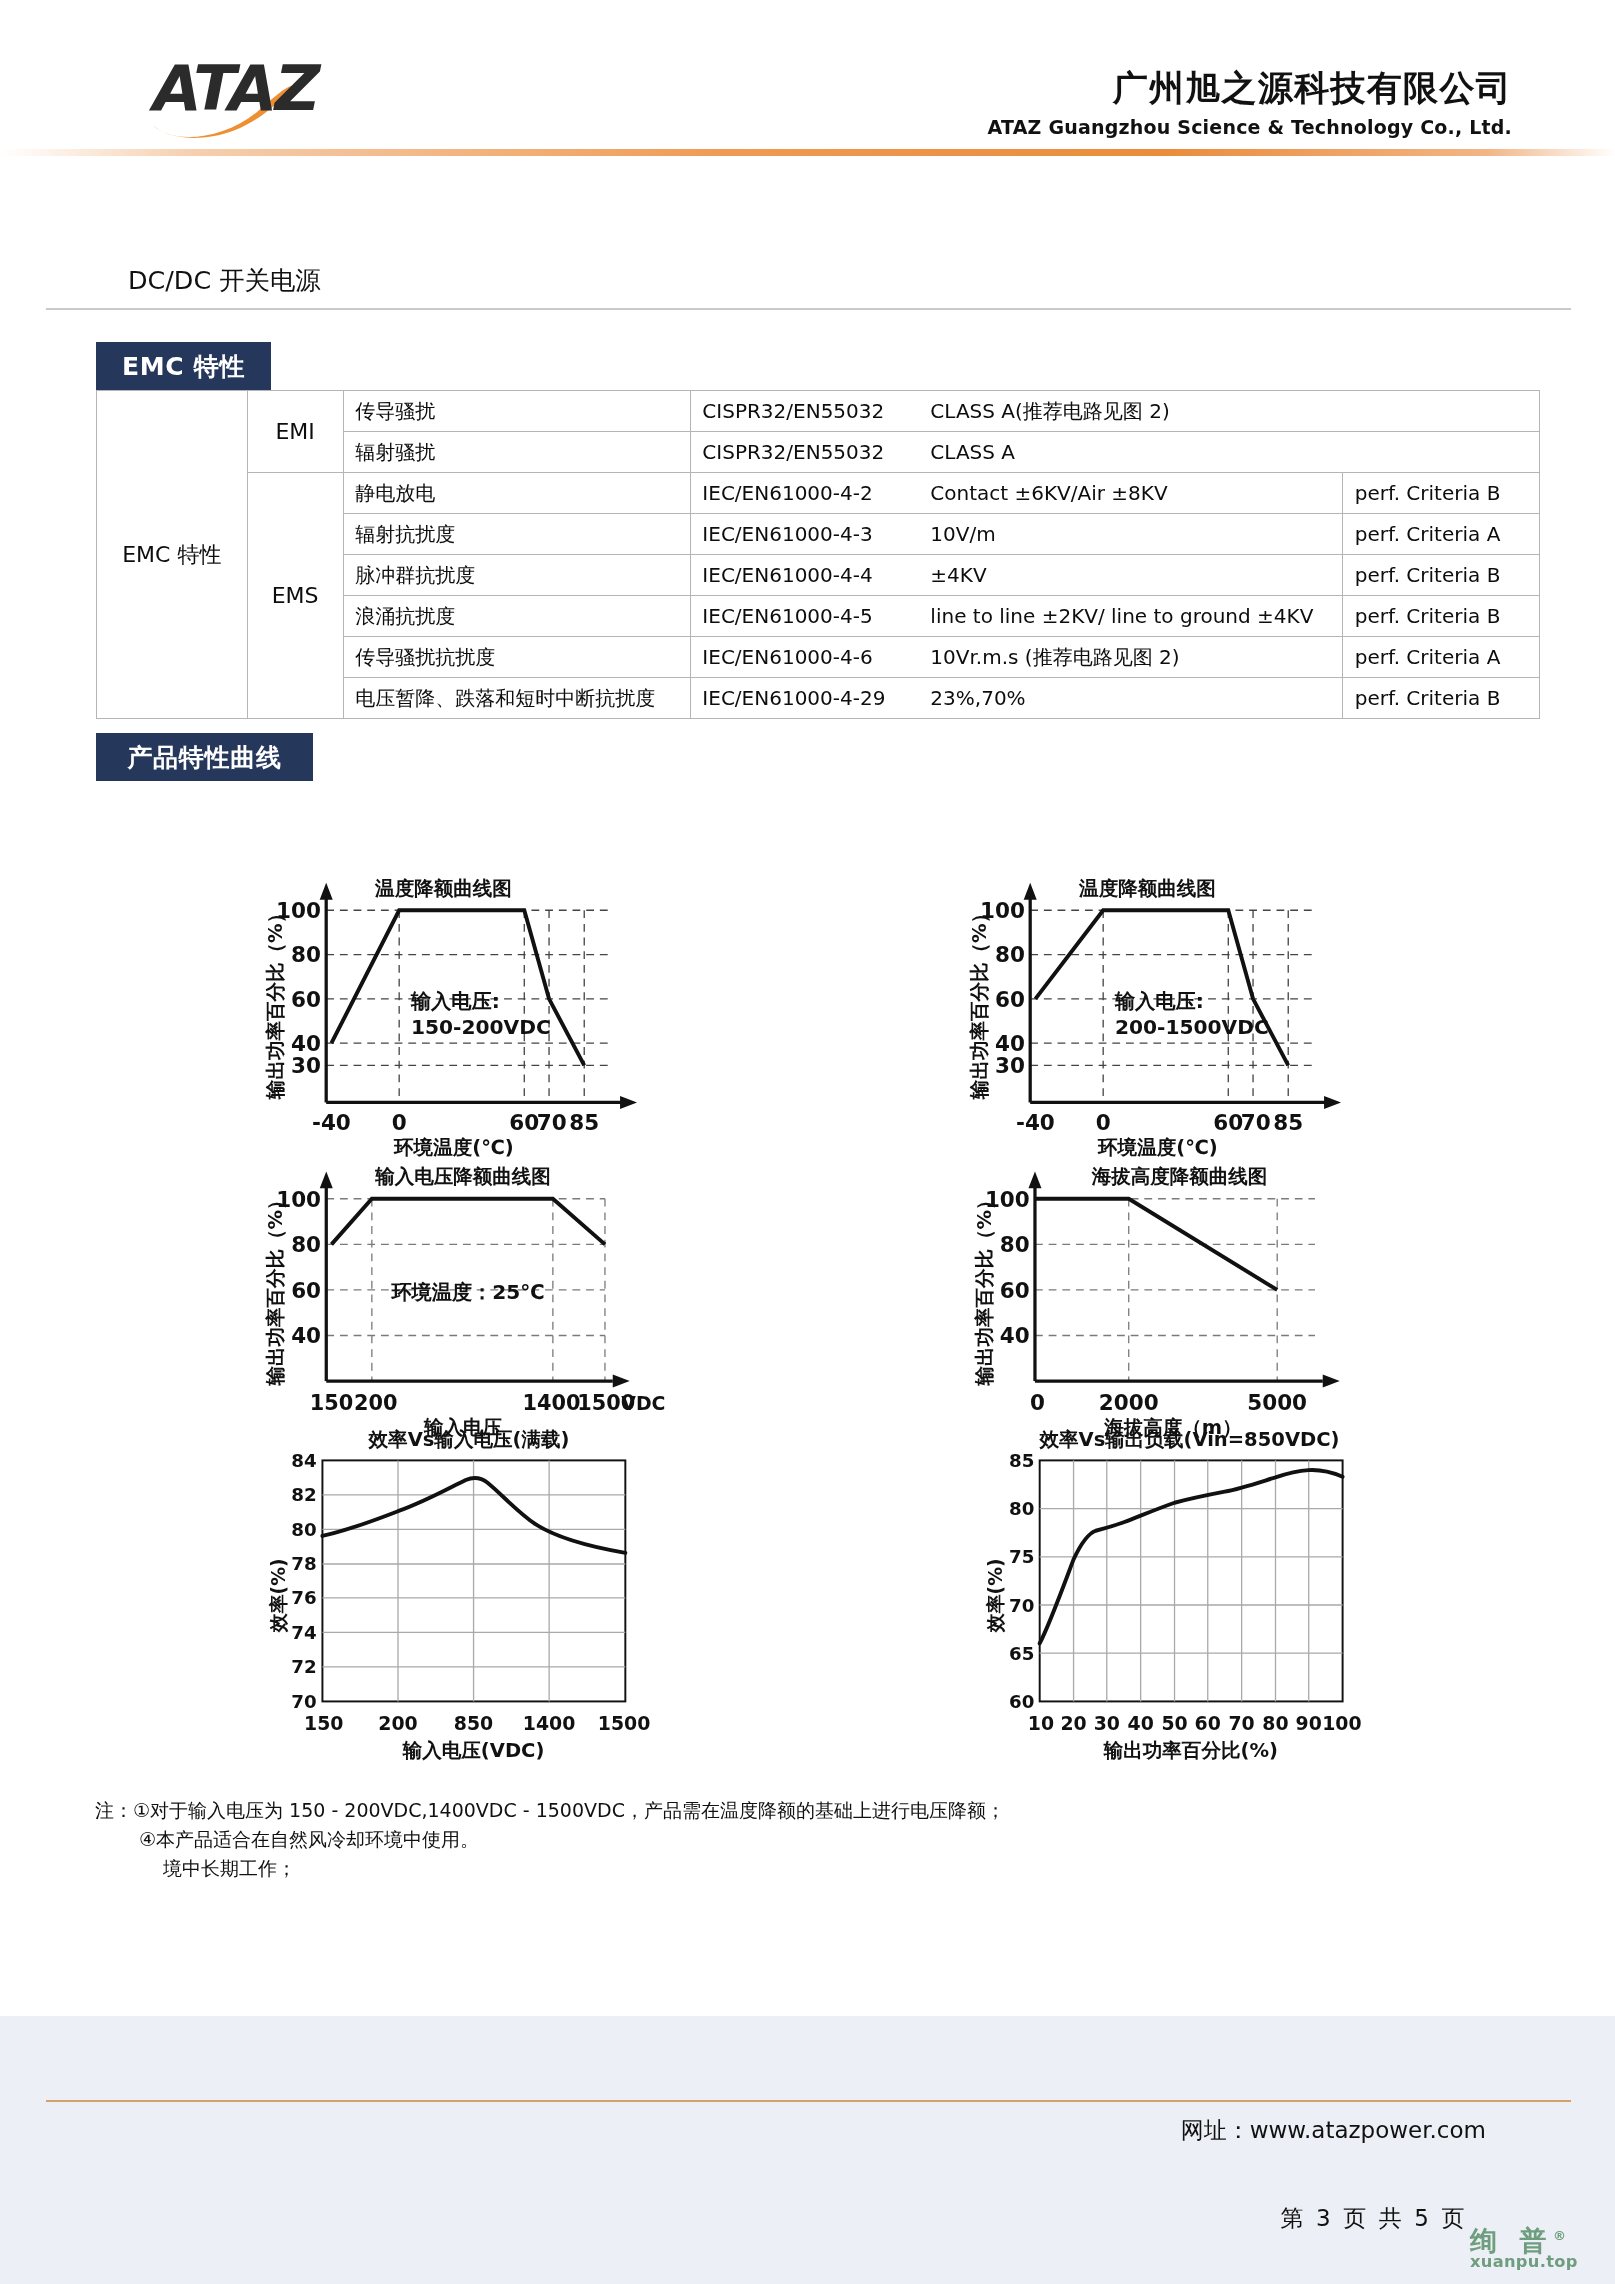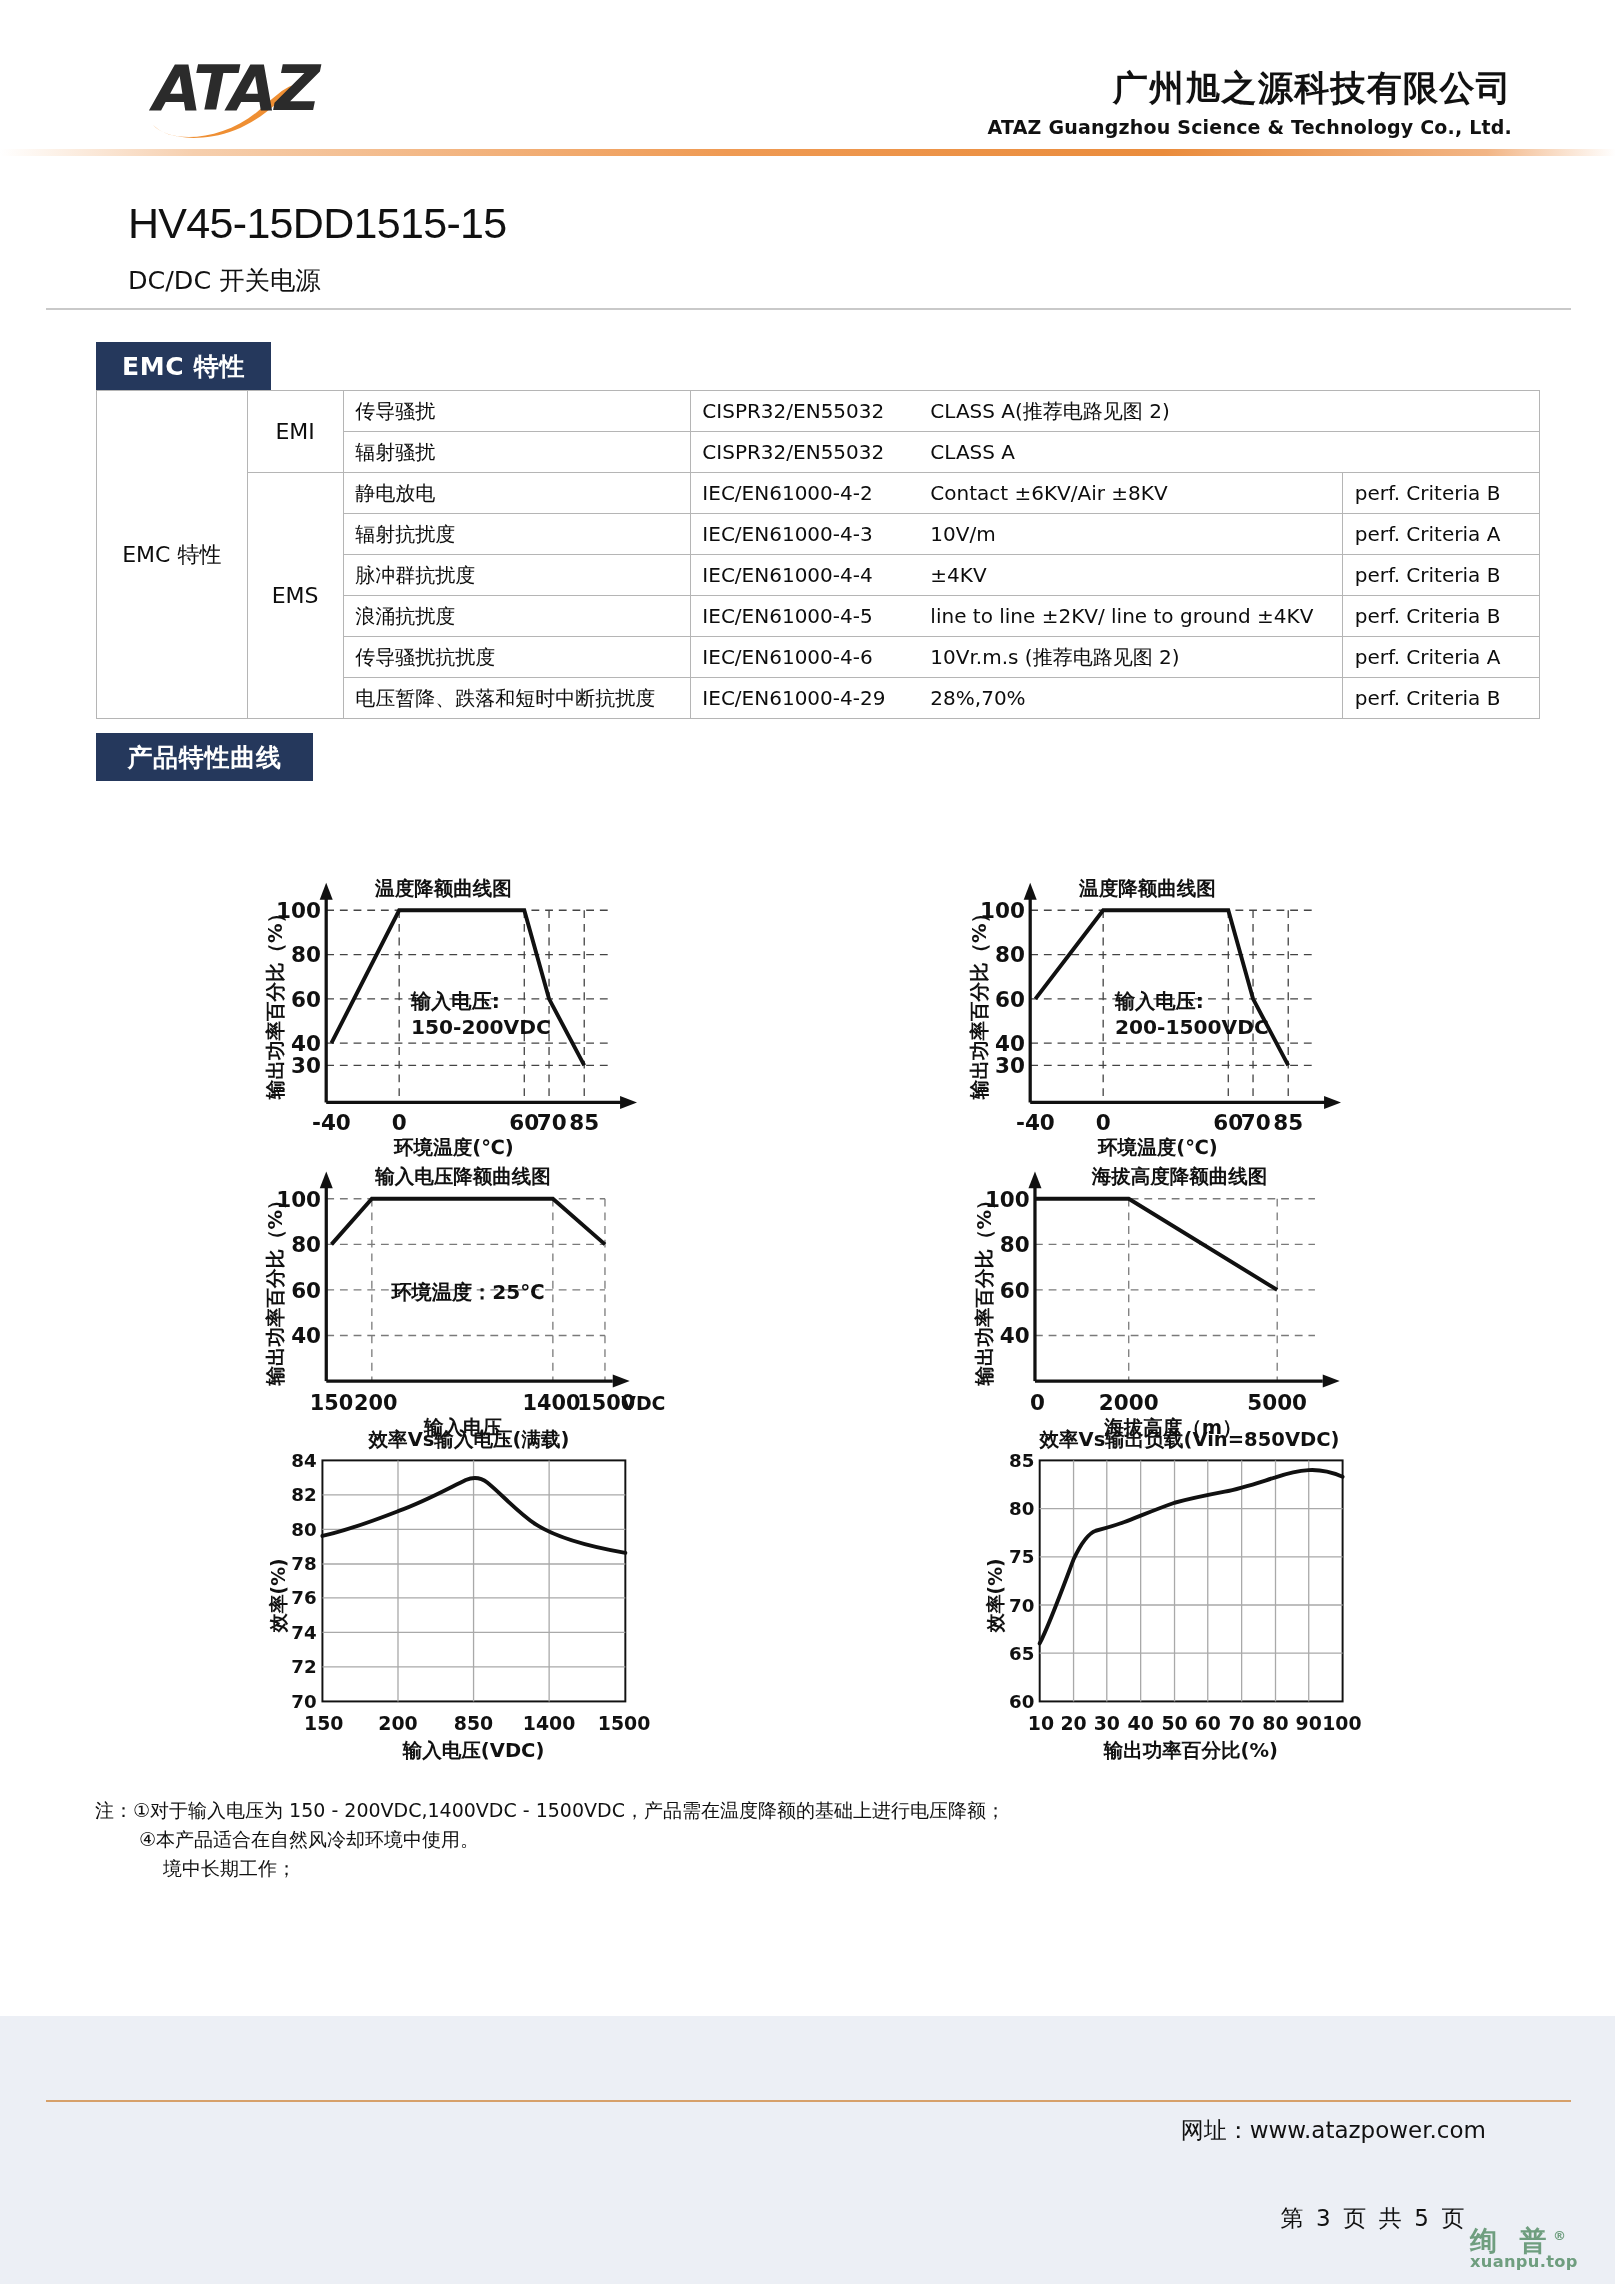--- a/index.html
+++ b/index.html
@@ -126,21 +126,20 @@
       <svg class="logo-swoosh" width="150" height="59" viewBox="0 0 230 90">
         <path d="M4 62 C 30 92, 110 88, 165 42 C 190 20, 205 6, 218 2 C 200 30, 150 72, 96 80 C 52 87, 18 78, 4 62 Z" fill="#ef8f33"></path>
       </svg>
       <div class="logo-text">ATAZ</div>
     </div>
     <div class="co-cn">广州旭之源科技有限公司</div>
     <div class="co-en">ATAZ Guangzhou Science &amp; Technology Co., Ltd.</div>
     <div class="hdr-rule"></div>
   </div>
 
-  <div class="model">HV45-15DD1515-15</div>
   <div class="subtitle">DC/DC 开关电源</div>
   <div class="title-rule"></div>
 
   <div class="sect" id="sect-emc">EMC 特性</div>
 
   <table class="emc">
     <tbody>
         <tr>
       <td class="c-emc" rowspan="8">EMC 特性</td>
       <td class="c-grp" rowspan="2">EMI</td>
@@ -187,21 +186,21 @@
     <tr>
       <td class="c-item">传导骚扰抗扰度</td>
       <td class="c-std">
         <span class="std-code">IEC/EN61000-4-6</span><span>10Vr.m.s (推荐电路见图 2)</span>
       </td>
       <td class="c-crit">perf. Criteria A</td>
     </tr>
     <tr>
       <td class="c-item">电压暂降、跌落和短时中断抗扰度</td>
       <td class="c-std">
-        <span class="std-code">IEC/EN61000-4-29</span><span>28%,70%</span>
+        <span class="std-code">IEC/EN61000-4-29</span><span>23%,70%</span>
       </td>
       <td class="c-crit">perf. Criteria B</td>
     </tr>
   </tbody>
     </table>
 
   <div class="sect" id="sect-curve">产品特性曲线</div>
 
   <div class="curves">
 

